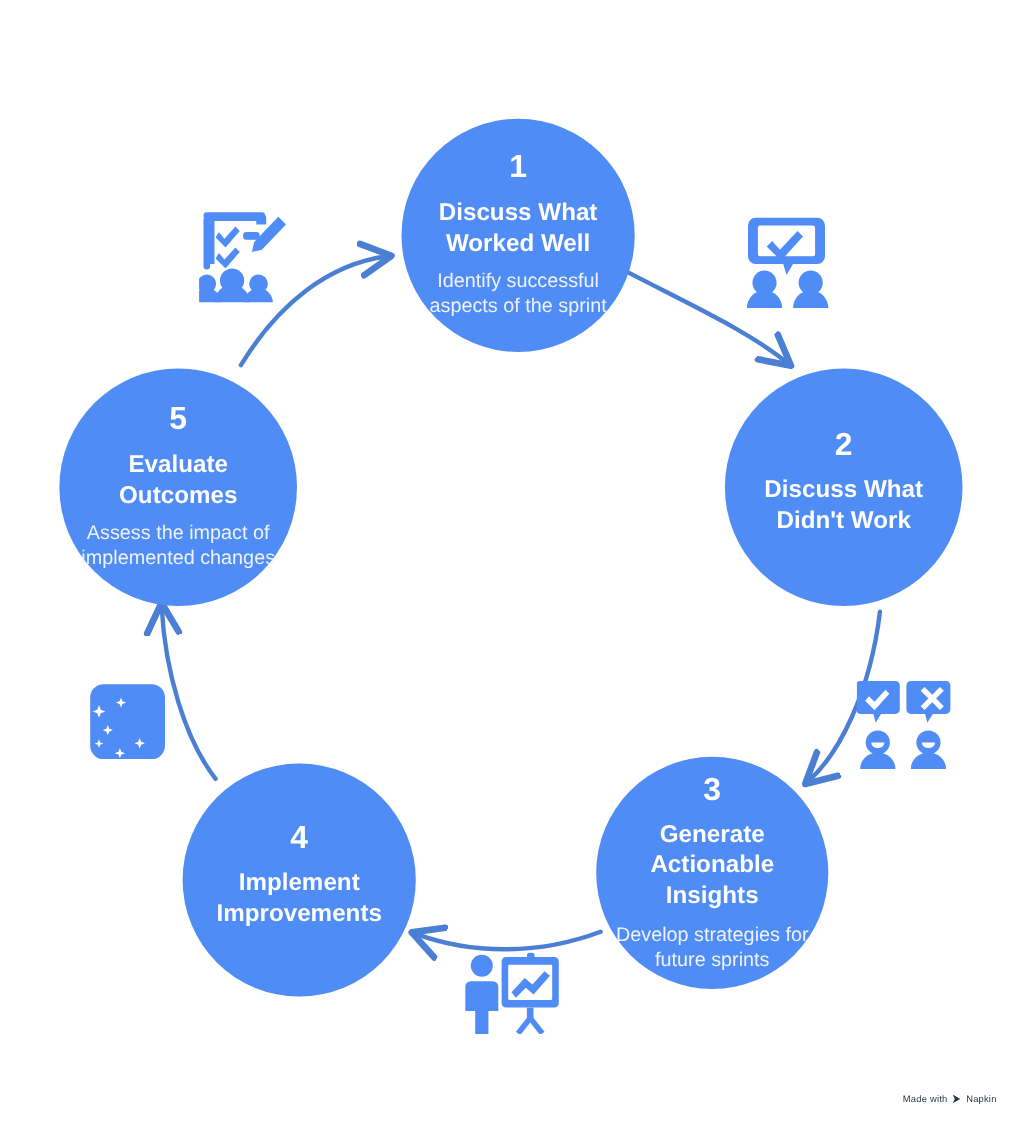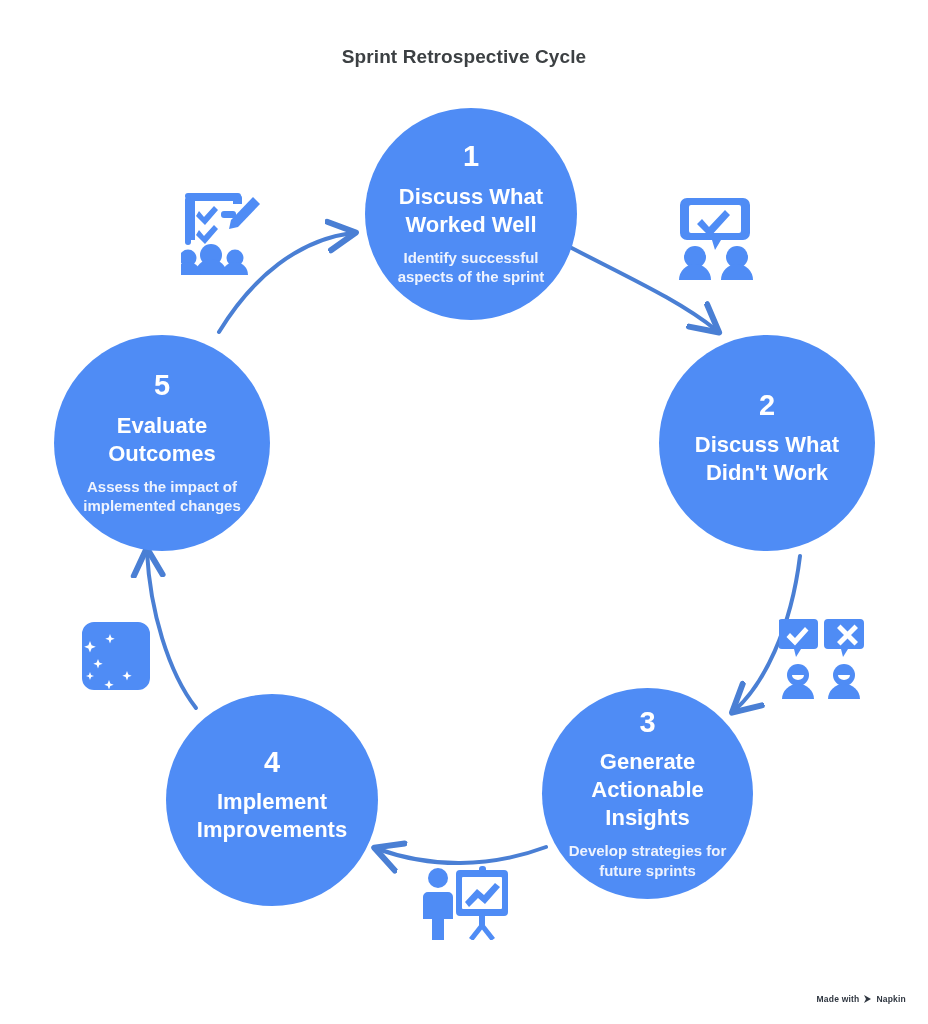--- a/index.html
+++ b/index.html
@@ -72,49 +72,48 @@
   }
   .node-title {
     font-size: 22px;
     font-weight: bold;
     line-height: 1.28;
     color: #ffffff;
     margin-bottom: 9px;
     white-space: pre-line;
   }
   .node-desc {
-    font-size: 15px;
-    font-weight: bold;
+    font-size: 18px;
+    font-weight: normal;
     line-height: 1.3;
     color: #eef3fe;
     white-space: pre-line;
   }
 
   
   #watermark {
     position: absolute;
     right: 22px;
     bottom: 20px;
     display: flex;
     align-items: center;
     gap: 4px;
     font-size: 8.5px;
-    font-weight: bold;
+    font-weight: normal;
     color: #2f3640;
     letter-spacing: 0.2px;
     justify-content: space-between;
   }
   #watermark .wm-leaf { display: block; }
 </style>
 </head>
 <body>
 
 <div id="canvas">
 
-  <div id="diagram-title">Sprint Retrospective Cycle</div>
 
   <svg id="arrow-layer" width="928" height="1024" viewBox="0 0 928 1024">
     <defs>
       <marker id="ah" markerWidth="9" markerHeight="9" refX="6.4" refY="4.5" orient="auto" markerUnits="strokeWidth">
         <path d="M0.6,0.9 L7.4,4.5 L0.6,8.1" fill="none" stroke="#4a7fd4" stroke-width="1.5" stroke-linecap="round" stroke-linejoin="round"></path>
       </marker>
     </defs>
 
     <path d="M219,332 C253,276 299,240 352,233" fill="none" stroke="#4a7fd4" stroke-width="4" stroke-linecap="round" marker-end="url(#ah)"></path>
 

